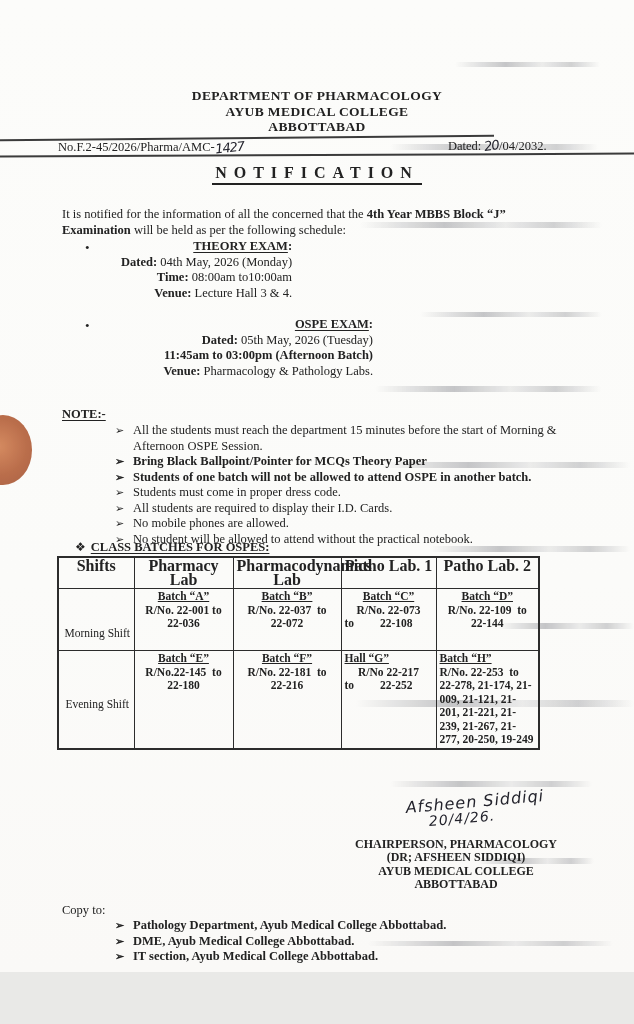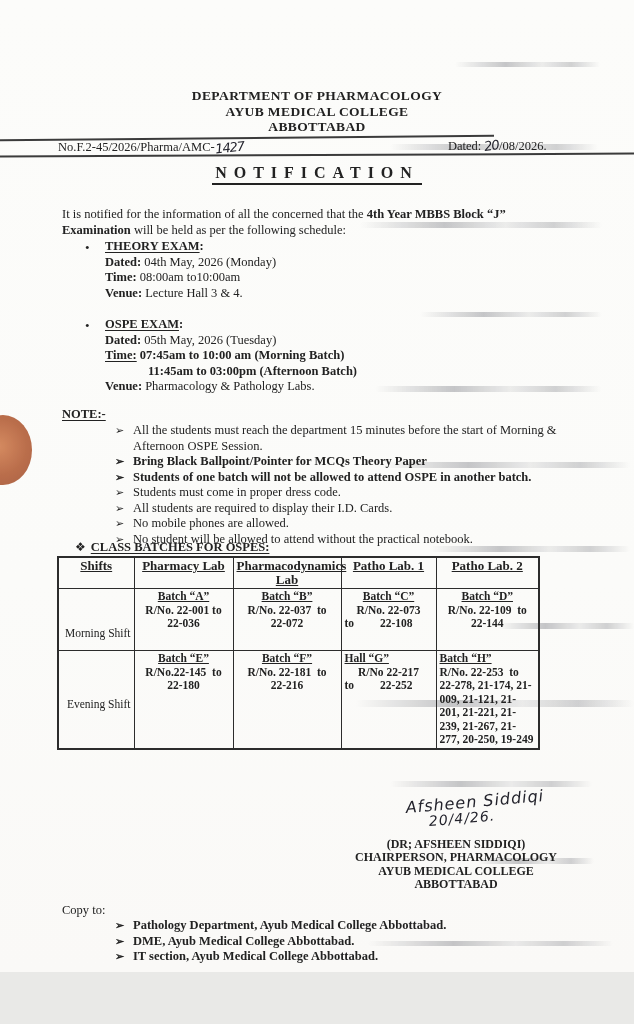--- a/index.html
+++ b/index.html
@@ -25,39 +25,39 @@
   .day-hand{display:inline-block;font-size:13px;transform:rotate(-8deg);letter-spacing:-1px;}
 
   .doc-title{top:164px;left:0;width:100%;text-align:center;}
   .doc-title span{display:inline-block;font-size:16px;font-weight:bold;letter-spacing:7px;border-bottom:2.5px solid #222;padding:0 3px 1px 3px;}
 
   .body-text{font-size:12.5px;line-height:15.5px;}
   .intro{top:207px;left:62px;width:515px;}
 
   .exam{left:85px;}
   .exam .bullet{position:absolute;left:0;top:1px;font-size:13px;}
-  .exam .content{margin-left:20px;}
+  .exam .content{margin-left:36px;text-align:right;}
   .theory{top:239px;}
   .ospe{top:317px;}
   .indent2{margin-left:43px;}
 
   .note-head{top:407px;left:62px;font-size:12.5px;}
   .note-list{top:423px;left:115px;width:462px;}
   .nitem{position:relative;padding-left:18px;margin-bottom:0;}
   .nitem .arrow{position:absolute;left:0;top:0;font-size:11px;}
 
   .batch-head{top:540px;left:75px;font-size:12.5px;}
   .batch-head .diamond{font-size:12px;margin-right:5px;}
 
   table.batches{position:absolute;top:556px;left:57px;width:481px;border-collapse:collapse;table-layout:fixed;
     font-size:11.5px;line-height:13.5px;}
   table.batches th,table.batches td{border:1.6px solid #2c2c2c;padding:1px 3px;vertical-align:top;}
   table.batches{border:2px solid #2c2c2c;}
-  table.batches th{font-size:13px;font-weight:bold;height:28px;text-decoration:underline;}
-  .shift-cell{font-weight:normal;text-align:right;padding-left:5px !important;}
+  table.batches th{font-size:16px;font-weight:bold;height:28px;}
+  .shift-cell{font-weight:normal;text-align:center;padding-left:5px !important;}
   .row-morning{height:62px;}
   .row-evening{height:92px;}
   .row-morning .shift-cell{vertical-align:bottom;padding-bottom:10px !important;}
   .row-evening .shift-cell{vertical-align:middle;padding-top:12px !important;}
   .bcell{text-align:center;font-weight:bold;}
   .batch-h{font-weight:bold;text-decoration:underline;text-underline-offset:1px;}
   .bl{white-space:pre-wrap;}
   .al{text-align:left;}
 
   .sig-hand{top:792px;left:406px;font-size:16px;transform:rotate(-5deg);letter-spacing:1px;}
@@ -99,21 +99,21 @@
     <div>AYUB MEDICAL COLLEGE</div>
     <div>ABBOTTABAD</div>
   </div>
 
   <div class="abs rule1"></div>
   <div class="abs refrow">
     <span>No.F.2-45/2026/Pharma/AMC-</span><span class="hand ref-hand">1427</span>
   </div>
   <div class="abs dated">
     <span>Dated:</span>
-    <span class="hand day-hand">20</span><span>/08/2026.</span>
+    <span class="hand day-hand">20</span><span>/04/2032.</span>
   </div>
   <div class="abs rule2"></div>
 
   <div class="abs doc-title">
     <span>NOTIFICATION</span>
   </div>
 
   <div class="abs intro body-text">
     <div><span>It is notified for the information of all the concerned that the </span><span class="b">4th Year MBBS Block “J”</span></div>
     <div><span class="b">Examination</span><span> will be held as per the following schedule:</span></div>
@@ -127,21 +127,20 @@
       <div><span class="b">Time:</span><span> 08:00am to10:00am</span></div>
       <div><span class="b">Venue:</span><span> Lecture Hall 3 &amp; 4.</span></div>
     </div>
   </div>
 
   <div class="abs exam ospe body-text">
     <span class="bullet">•</span>
     <div class="content">
       <div><span class="b u">OSPE EXAM</span><span class="b">:</span></div>
       <div><span class="b">Dated:</span><span> 05th May, 2026 (Tuesday)</span></div>
-      <div><span class="b u">Time:</span><span class="b"> 07:45am to 10:00 am (Morning Batch)</span></div>
       <div class="b indent2">11:45am to 03:00pm (Afternoon Batch)</div>
       <div><span class="b">Venue:</span><span> Pharmacology &amp; Pathology Labs.</span></div>
     </div>
   </div>
 
   <div class="abs note-head"><span class="b u">NOTE:-</span></div>
   <div class="abs note-list body-text">
     <div class="nitem"><span class="arrow">➢</span><span>All the students must reach the department 15 minutes before the start of Morning &amp; Afternoon OSPE Session.</span></div>
     <div class="nitem b"><span class="arrow">➢</span><span>Bring Black Ballpoint/Pointer for MCQs Theory Paper</span></div>
     <div class="nitem b"><span class="arrow">➢</span><span>Students of one batch will not be allowed to attend OSPE in another batch.</span></div>
@@ -217,22 +216,22 @@
       </td>
     </tr>
   </tbody>
     </table>
 
   <div class="abs sig-hand hand">
     <span>Afsheen Siddiqi</span>
     <span class="date">20/4/26.</span>
   </div>
   <div class="abs sig-block">
+    <div>CHAIRPERSON, PHARMACOLOGY</div>
     <div>(DR; AFSHEEN SIDDIQI)</div>
-    <div>CHAIRPERSON, PHARMACOLOGY</div>
     <div>AYUB MEDICAL COLLEGE</div>
     <div>ABBOTTABAD</div>
   </div>
 
   <div class="abs copy-label">Copy to:</div>
   <div class="abs copy-list body-text">
     <div class="nitem"><span class="arrow">➢</span><span>Pathology Department, Ayub Medical College Abbottabad.</span></div>
     <div class="nitem"><span class="arrow">➢</span><span>DME, Ayub Medical College Abbottabad.</span></div>
     <div class="nitem"><span class="arrow">➢</span><span>IT section, Ayub Medical College Abbottabad.</span></div>
   </div>

